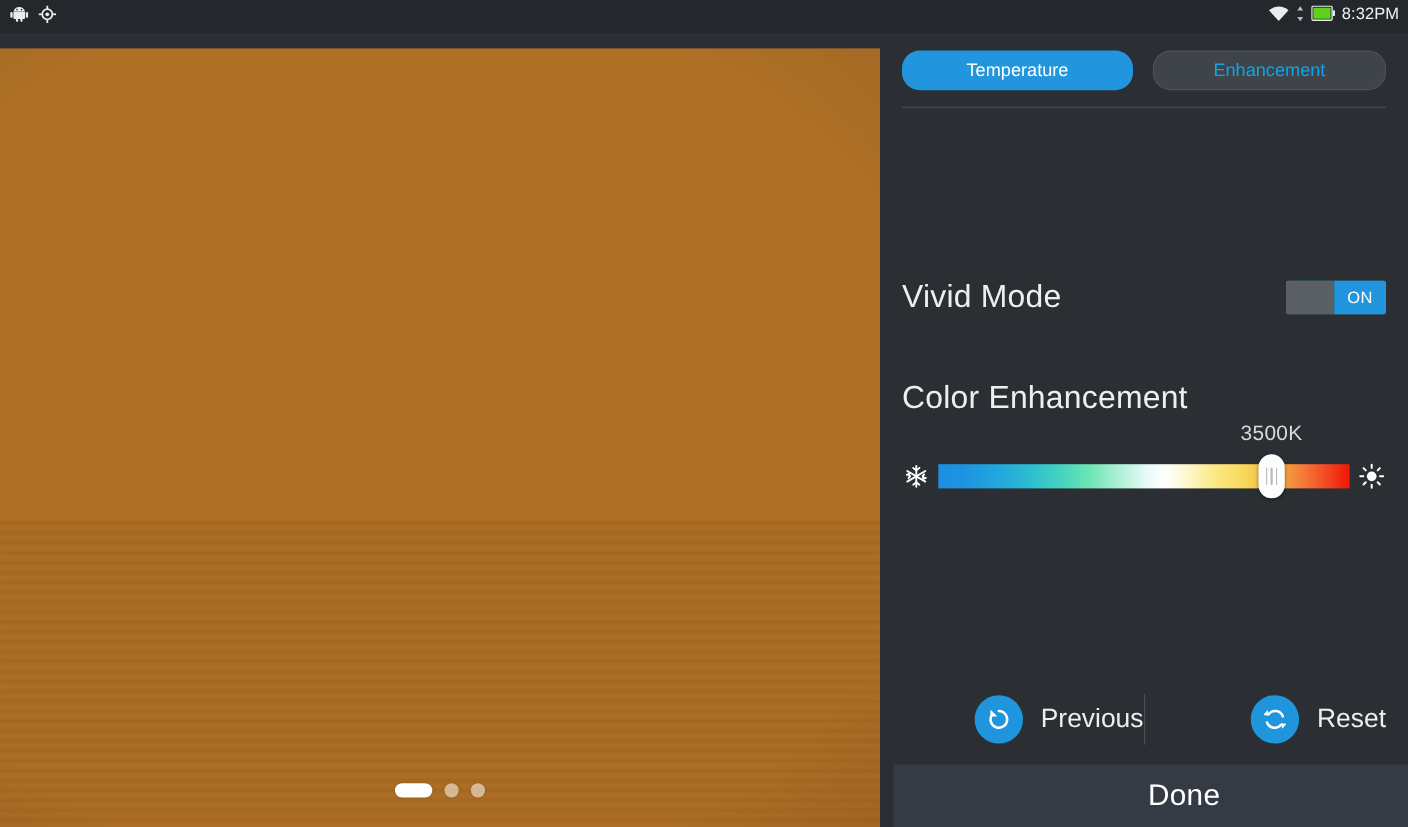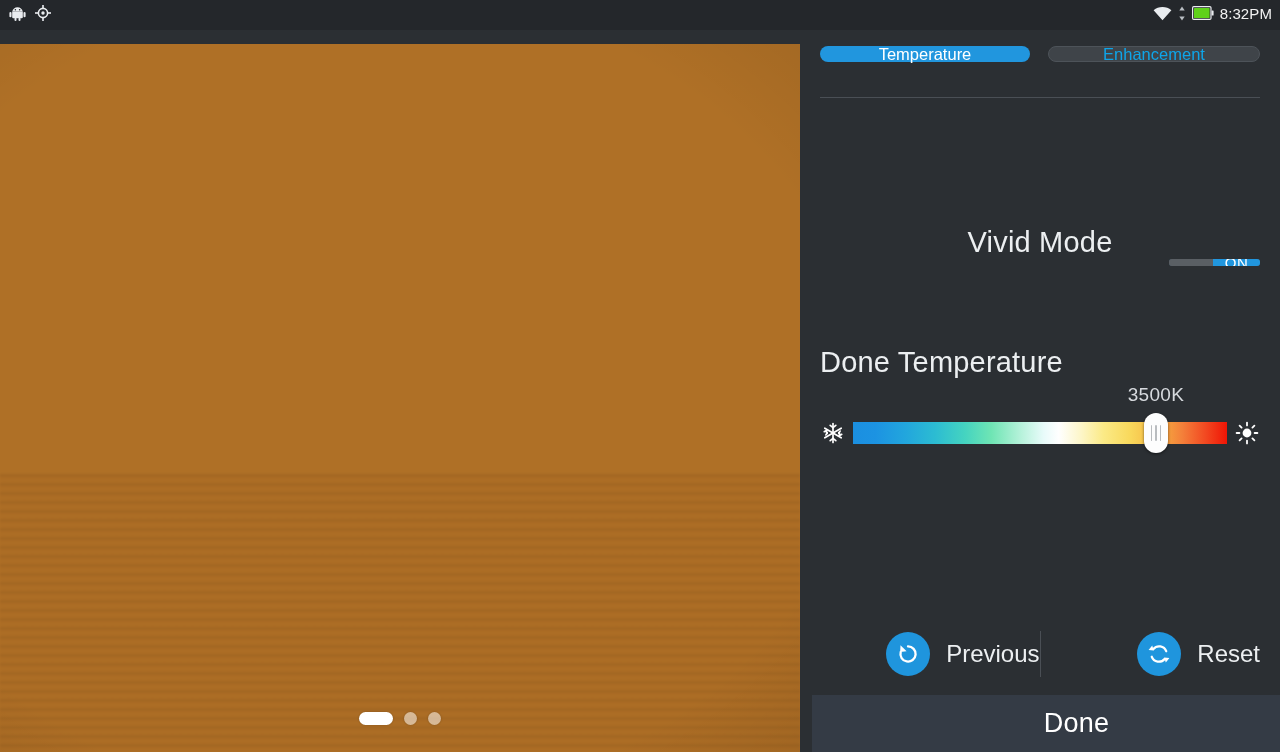--- a/index.html
+++ b/index.html
@@ -163,21 +163,21 @@
   
   #tabs {
     position: absolute;
     left: 20px; top: 16px;
     width: 440px; height: 32px;
     display: flex;
     gap: 18px;
   }
   .tab {
     flex: 1;
-    height: 16px;
+    height: 36px;
     border-radius: 16px;
     display: flex;
     align-items: center;
     justify-content: center;
     font-size: 16.5px;
     cursor: pointer;
     user-select: none;
   }
   .tab.active {
     background: #2196de;
@@ -191,25 +191,24 @@
   #tabs-divider {
     position: absolute;
     left: 20px; top: 67px;
     width: 440px; height: 1px;
     background: #4a4f55;
   }
 
   
   #vivid-row {
     position: absolute;
-    left: 20px; top: 196px;
+    left: 20px; top: 220px;
     width: 440px; height: 40px;
     display: flex;
     align-items: center;
-    flex-direction: column;
   }
   #vivid-label {
     font-size: 29px;
     color: #eceff1;
     font-weight: 300;
     letter-spacing: 0.2px;
   }
   #vivid-toggle {
     margin-left: auto;
     width: 91px; height: 31px;
@@ -447,21 +446,21 @@
     <div id="tabs-divider"></div>
 
     <div id="vivid-row">
       <span id="vivid-label">Vivid Mode</span>
       <span id="vivid-toggle">
         <span class="toggle-track-off"></span>
         <span class="toggle-knob-on">ON</span>
       </span>
     </div>
 
-    <div id="ct-title">Done Temperature</div>
+    <div id="ct-title">Color Enhancement</div>
     <div id="ct-value" style="left: 315.94px; margin-left: 0px;">3500K</div>
 
     <div id="slider-wrap">
       <span class="endcap-icon">
         <svg width="24" height="24" viewBox="0 0 24 24">
           <g stroke="#ffffff" stroke-width="1.7" stroke-linecap="round">
             <line x1="12" y1="2.5" x2="12" y2="21.5"></line>
             <line x1="3.8" y1="7.2" x2="20.2" y2="16.8"></line>
             <line x1="3.8" y1="16.8" x2="20.2" y2="7.2"></line>
             <line x1="9.2" y1="4.4" x2="12" y2="6.6"></line>

